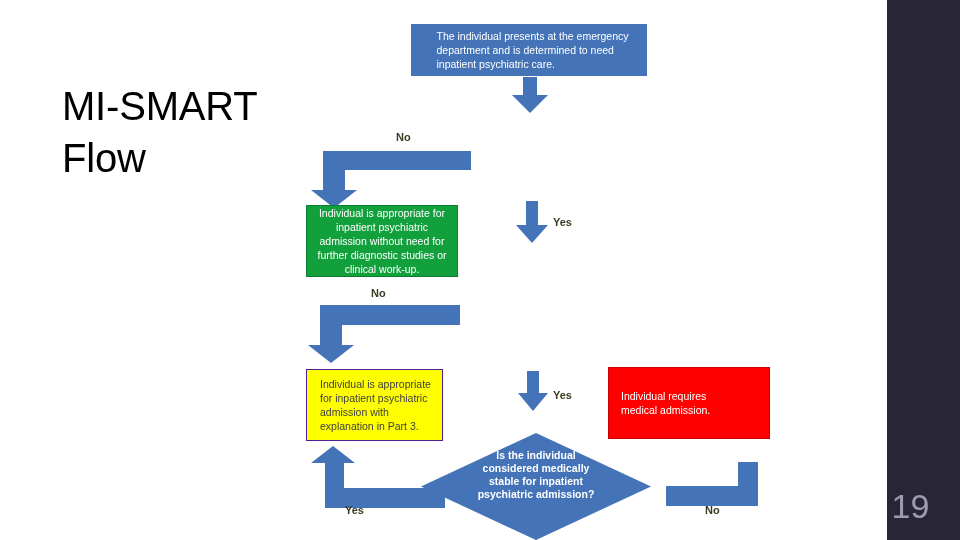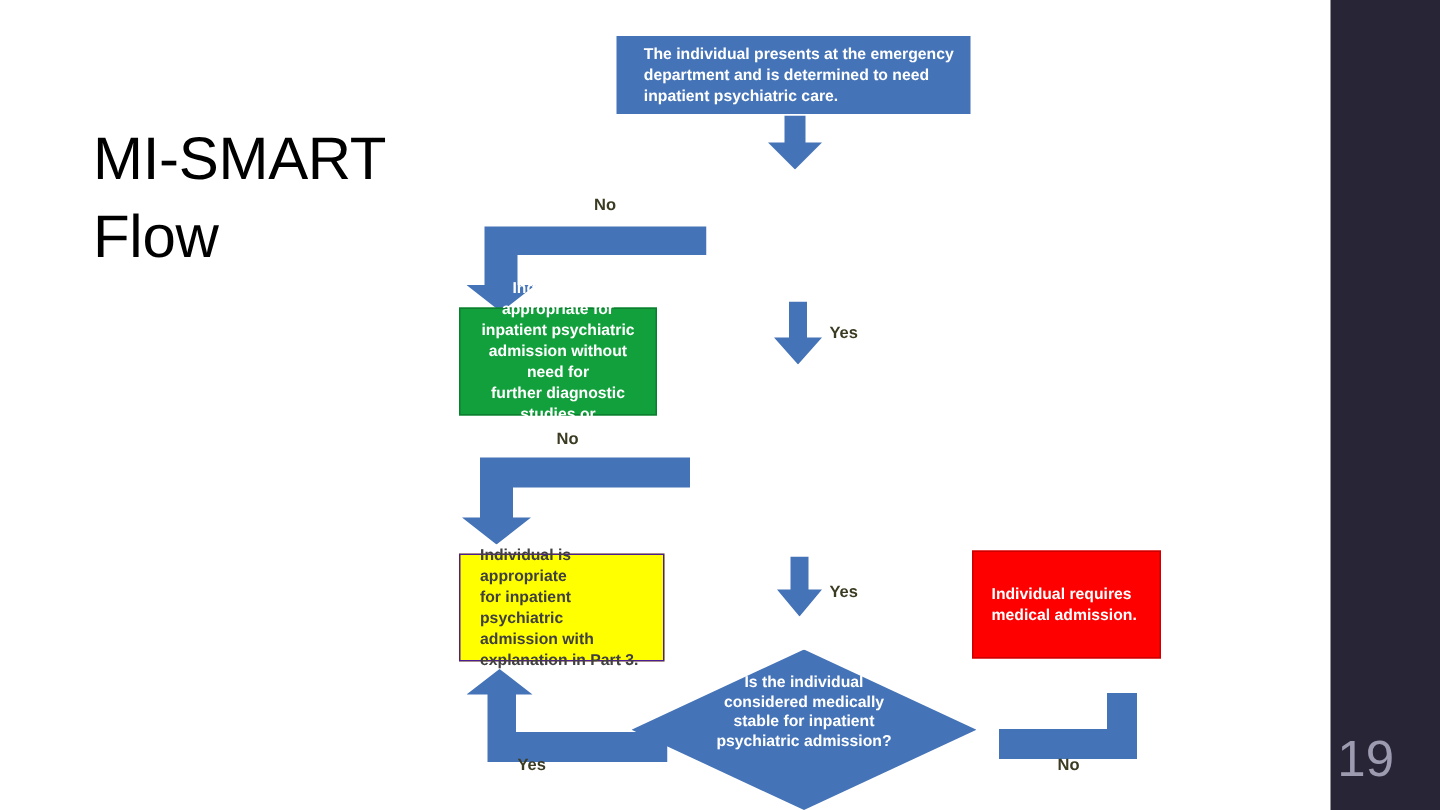--- a/index.html
+++ b/index.html
@@ -53,21 +53,21 @@
 
   
   .node {
     position: absolute;
     box-sizing: border-box;
     display: flex;
     align-items: center;
     justify-content: center;
     text-align: center;
     font-family: "Liberation Sans", sans-serif;
-    font-weight: bold;
+    font-weight: normal;
     font-size: 10.5px;
     line-height: 14px;
   }
   .node .txt { display: block; padding: 0 6px; }
 
   .box-blue {
     background: #4473b7;
     color: #ffffff;
   }
   .box-green {
@@ -156,21 +156,21 @@
   </div>
 
 
   <div class="arrow" style="left:311px; top:146px; width:160px; height:62px;">
     <svg viewBox="0 0 160 62" preserveAspectRatio="none">
       <polygon points="160,5 160,24 34,24 34,44 46,44 23,62 0,44 12,44 12,5" fill="#4473b7"></polygon>
     </svg>
   </div>
   <div class="edge-label" style="left:396px; top:131px;">No</div>
 
-  <div class="node box-green" style="left:306px; top:205px; width:132px; height:72px;">
+  <div class="node box-green" style="left:306px; top:205px; width:152px; height:72px;">
     <span class="txt">
       <span>Individual is appropriate for</span><br>
       <span>inpatient psychiatric</span><br>
       <span>admission without need for</span><br>
       <span>further diagnostic studies or</span><br>
       <span>clinical work-up.</span>
     </span>
   </div>
 
   <div class="arrow" style="left:516px; top:201px; width:32px; height:42px;">
@@ -197,21 +197,21 @@
     </span>
   </div>
 
   <div class="arrow" style="left:518px; top:371px; width:30px; height:40px;">
     <svg viewBox="0 0 30 40" preserveAspectRatio="none">
       <polygon points="9,0 21,0 21,22 30,22 15,40 0,22 9,22" fill="#4473b7"></polygon>
     </svg>
   </div>
   <div class="edge-label" style="left:553px; top:389px;">Yes</div>
 
-  <div class="node box-red" style="left:648px; top:367px; width:126px; height:72px;">
+  <div class="node box-red" style="left:608px; top:367px; width:162px; height:72px;">
     <span class="txt">
       <span>Individual requires</span><br>
       <span>medical admission.</span>
     </span>
   </div>
 
   <div class="diamond" style="left:421px; top:433px; width:230px; height:107px;">
     <div class="shape"></div>
     <div class="label" style="align-items:flex-start; padding-top:16px;">
       <span>

